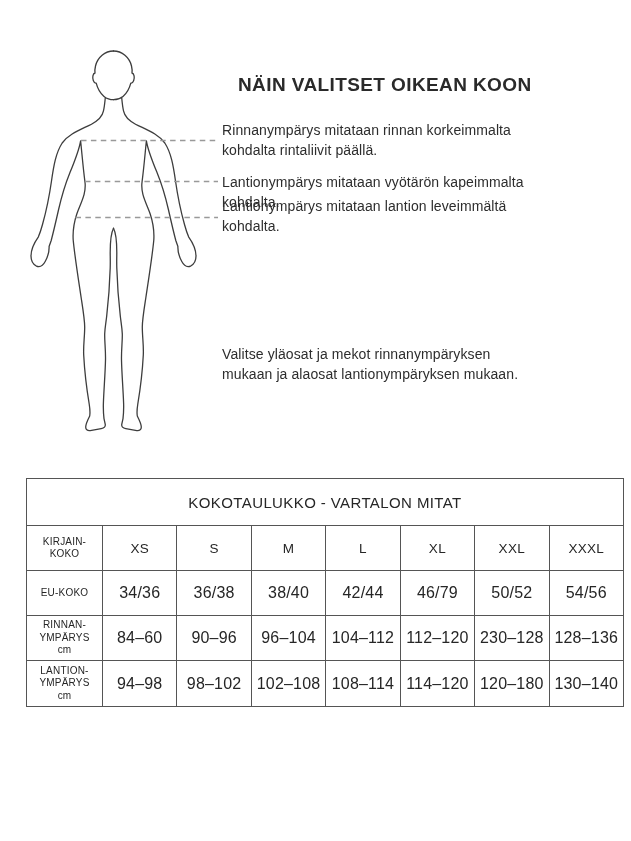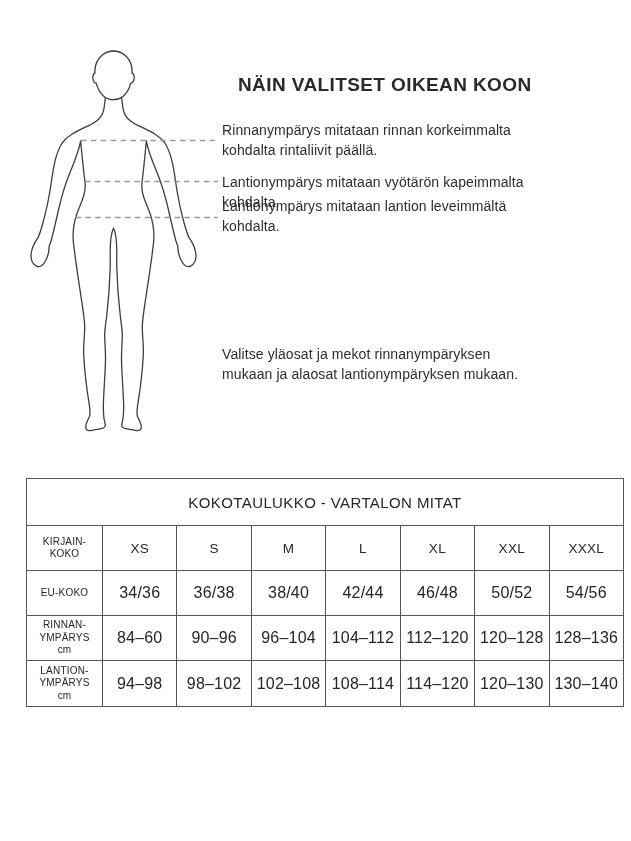--- a/index.html
+++ b/index.html
@@ -139,44 +139,44 @@
         <td class="size-cell">XL</td>
         <td class="size-cell">XXL</td>
         <td class="size-cell">XXXL</td>
       </tr>
       <tr class="r-mid">
         <td class="lbl">EU-KOKO</td>
         <td class="data-cell">34/36</td>
         <td class="data-cell">36/38</td>
         <td class="data-cell">38/40</td>
         <td class="data-cell">42/44</td>
-        <td class="data-cell">46/48</td>
+        <td class="data-cell">46/79</td>
         <td class="data-cell">50/52</td>
         <td class="data-cell">54/56</td>
       </tr>
       <tr class="r-mid">
         <td class="lbl">RINNAN-
 YMPÄRYS
 cm</td>
         <td class="data-cell">84–60</td>
         <td class="data-cell">90–96</td>
         <td class="data-cell">96–104</td>
         <td class="data-cell">104–112</td>
         <td class="data-cell">112–120</td>
-        <td class="data-cell">120–128</td>
+        <td class="data-cell">230–128</td>
         <td class="data-cell">128–136</td>
       </tr>
       <tr class="r-last">
         <td class="lbl">LANTION-
 YMPÄRYS
 cm</td>
         <td class="data-cell">94–98</td>
         <td class="data-cell">98–102</td>
         <td class="data-cell">102–108</td>
         <td class="data-cell">108–114</td>
         <td class="data-cell">114–120</td>
-        <td class="data-cell">120–130</td>
+        <td class="data-cell">120–180</td>
         <td class="data-cell">130–140</td>
       </tr>
     </tbody>
   </table>
 
 </div>
 
 </body></html>

